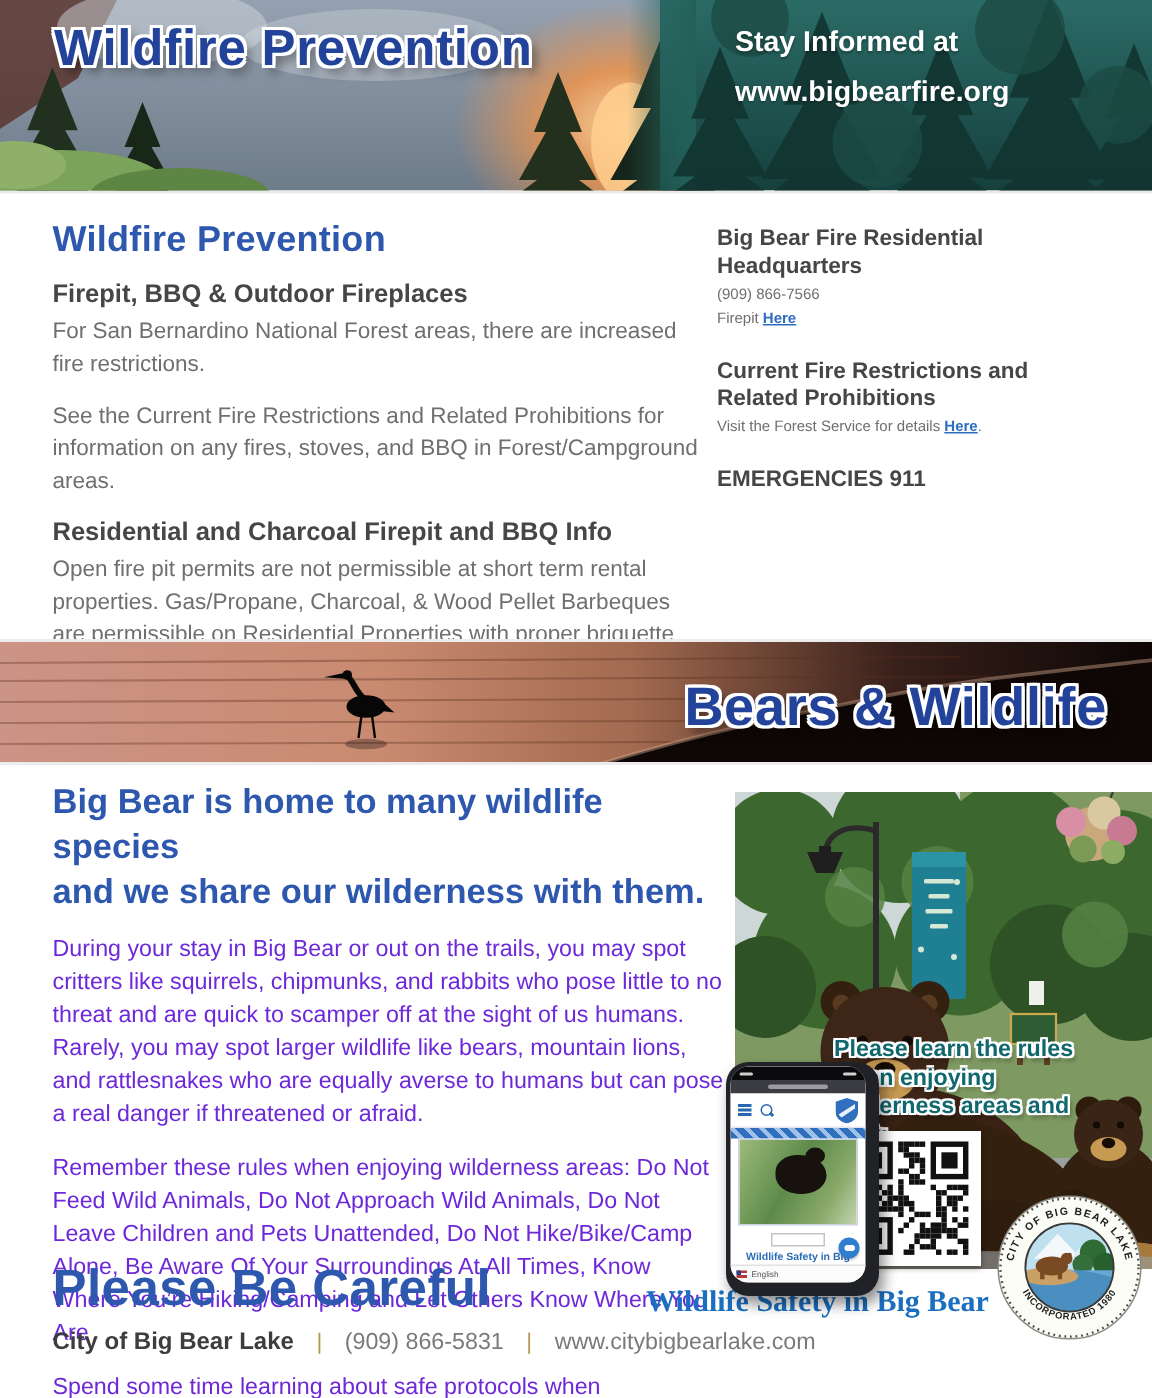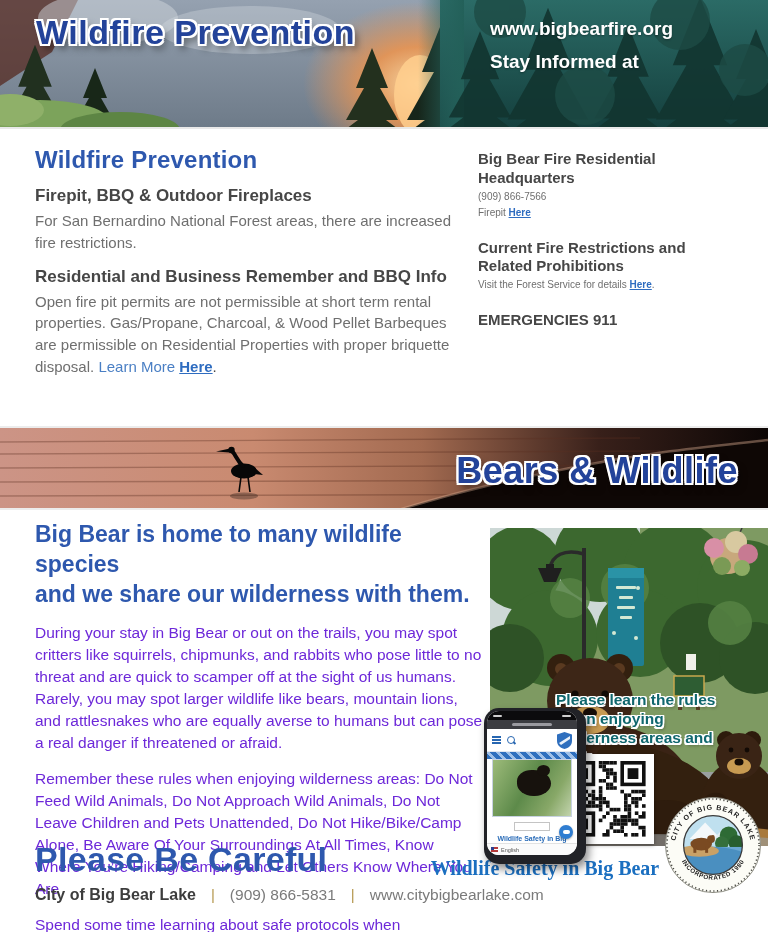--- a/index.html
+++ b/index.html
@@ -136,30 +136,31 @@
       </g>
       <g fill="#1d4b45" opacity=".8">
         <circle cx="500" cy="12" r="26"></circle>
           <circle cx="585" cy="95" r="30"></circle>
         <circle cx="680" cy="20" r="30"></circle>
           <circle cx="745" cy="70" r="26"></circle>
       </g>
     </svg>
     <div class="banner-title title-wildfire">Wildfire Prevention</div>
     <div class="stay-informed">
+      <div>Stay Informed at</div>
       <div>www.bigbearfire.org</div>
-      <div>Stay Informed at</div>
     </div>
   </header>
 
   <section class="col-left1">
     <h2 class="h-blue">Wildfire Prevention</h2>
     <h3 class="h-sub" style="margin-top:12px;">Firepit, BBQ &amp; Outdoor Fireplaces</h3>
     <p class="body-p">For San Bernardino National Forest areas, there are increased fire restrictions.</p>
-    <h3 class="h-sub">Residential and Business Remember and BBQ Info</h3>
+    <p class="body-p">See the Current Fire Restrictions and Related Prohibitions for information on any fires, stoves, and BBQ in Forest/Campground areas.</p>
+    <h3 class="h-sub">Residential and Charcoal Firepit and BBQ Info</h3>
     <p class="body-p"><span>Open fire pit permits are not permissible at short term rental properties. Gas/Propane, Charcoal, &amp; Wood Pellet Barbeques are permissible on Residential Properties with proper briquette disposal. </span><span class="link-plain">Learn More </span><a class="link">Here</a><span style="color:#464646;">.</span></p>
   </section>
 
   <aside class="col-right1">
     <div class="side-title">Big Bear Fire Residential Headquarters</div>
     <div class="side-text">(909) 866-7566</div>
     <div class="side-text"><span>Firepit </span><a class="link">Here</a></div>
     <div class="side-gap"></div>
     <div class="side-title">Current Fire Restrictions and Related Prohibitions</div>
     <div class="side-text"><span>Visit the Forest Service for details </span><a class="link">Here</a><span>.</span></div>

